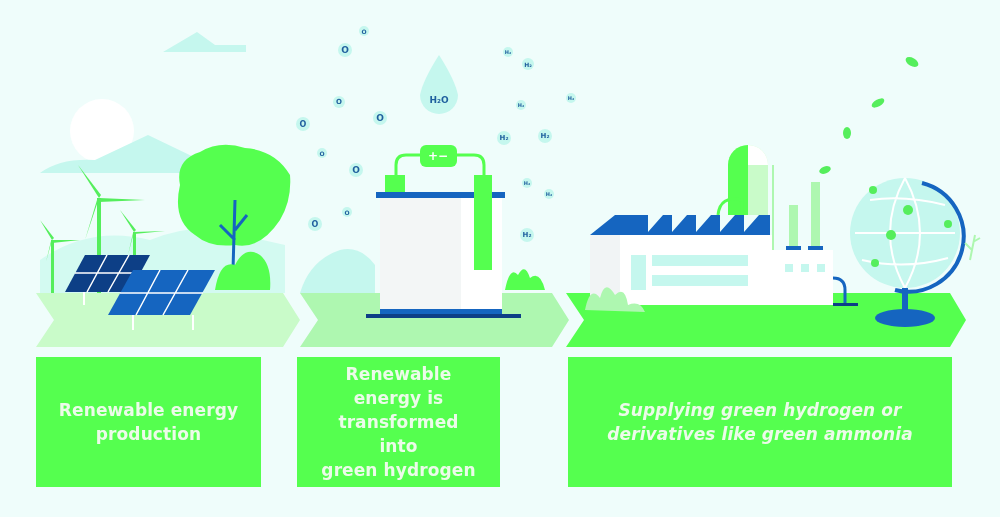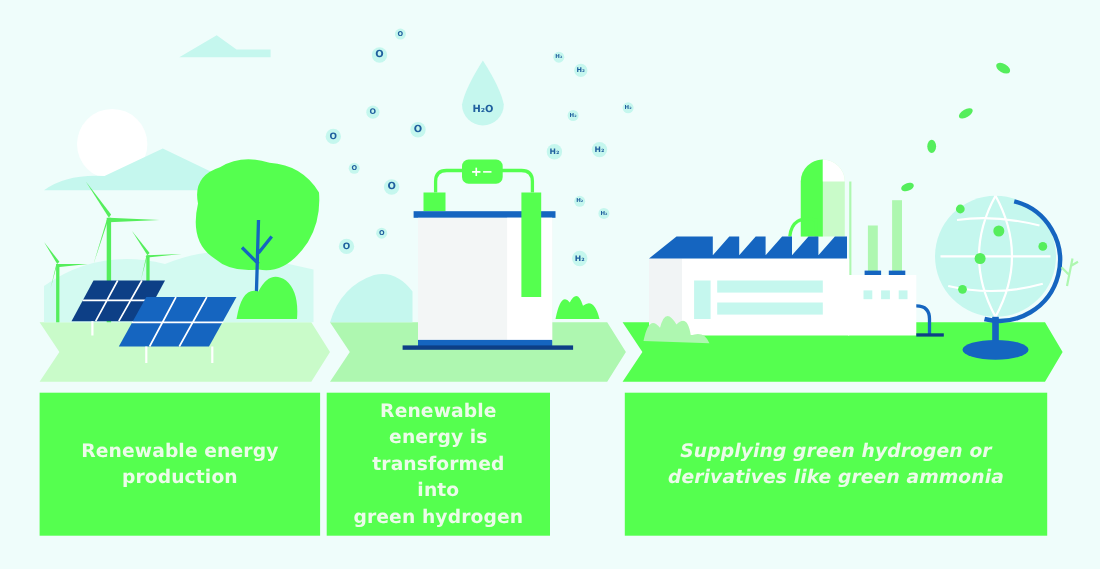--- a/index.html
+++ b/index.html
@@ -1,21 +1,21 @@
 <!DOCTYPE html>
 <html><head>
 <meta charset="utf-8">
 <style>
   html, body { margin:0; padding:0; }
   body { width:1000px; height:517px; background:#effdfb; position:relative; overflow:hidden; font-family:"DejaVu Sans", sans-serif; }
   .scene { position:absolute; left:0; top:0; width:1000px; height:350px; }
   .cards { position:absolute; left:0; top:0; width:1000px; height:517px; }
   .card { position:absolute; top:357px; height:130px; background:#55ff4f; display:flex; align-items:center; justify-content:center; text-align:center; box-sizing:border-box; padding:0 20px; }
   .card span { color:#ecfbe9; font-weight:bold; font-size:17px; line-height:24px; letter-spacing:0.1px; white-space:pre-line; }
-  .card1 { left:36px; width:255px; }
+  .card1 { left:36px; width:225px; }
   .card2 { left:297px; width:203px; }
   .card3 { left:568px; width:384px;font-style:italic; }
   .mol { font-family:"DejaVu Sans", sans-serif; font-weight:bold; fill:#1f5f9e; text-anchor:middle; dominant-baseline:central; }
 </style>
 </head>
 <body>
 
 <svg class="scene" viewBox="0 0 1000 350" width="1000" height="350">
 
   <g>

